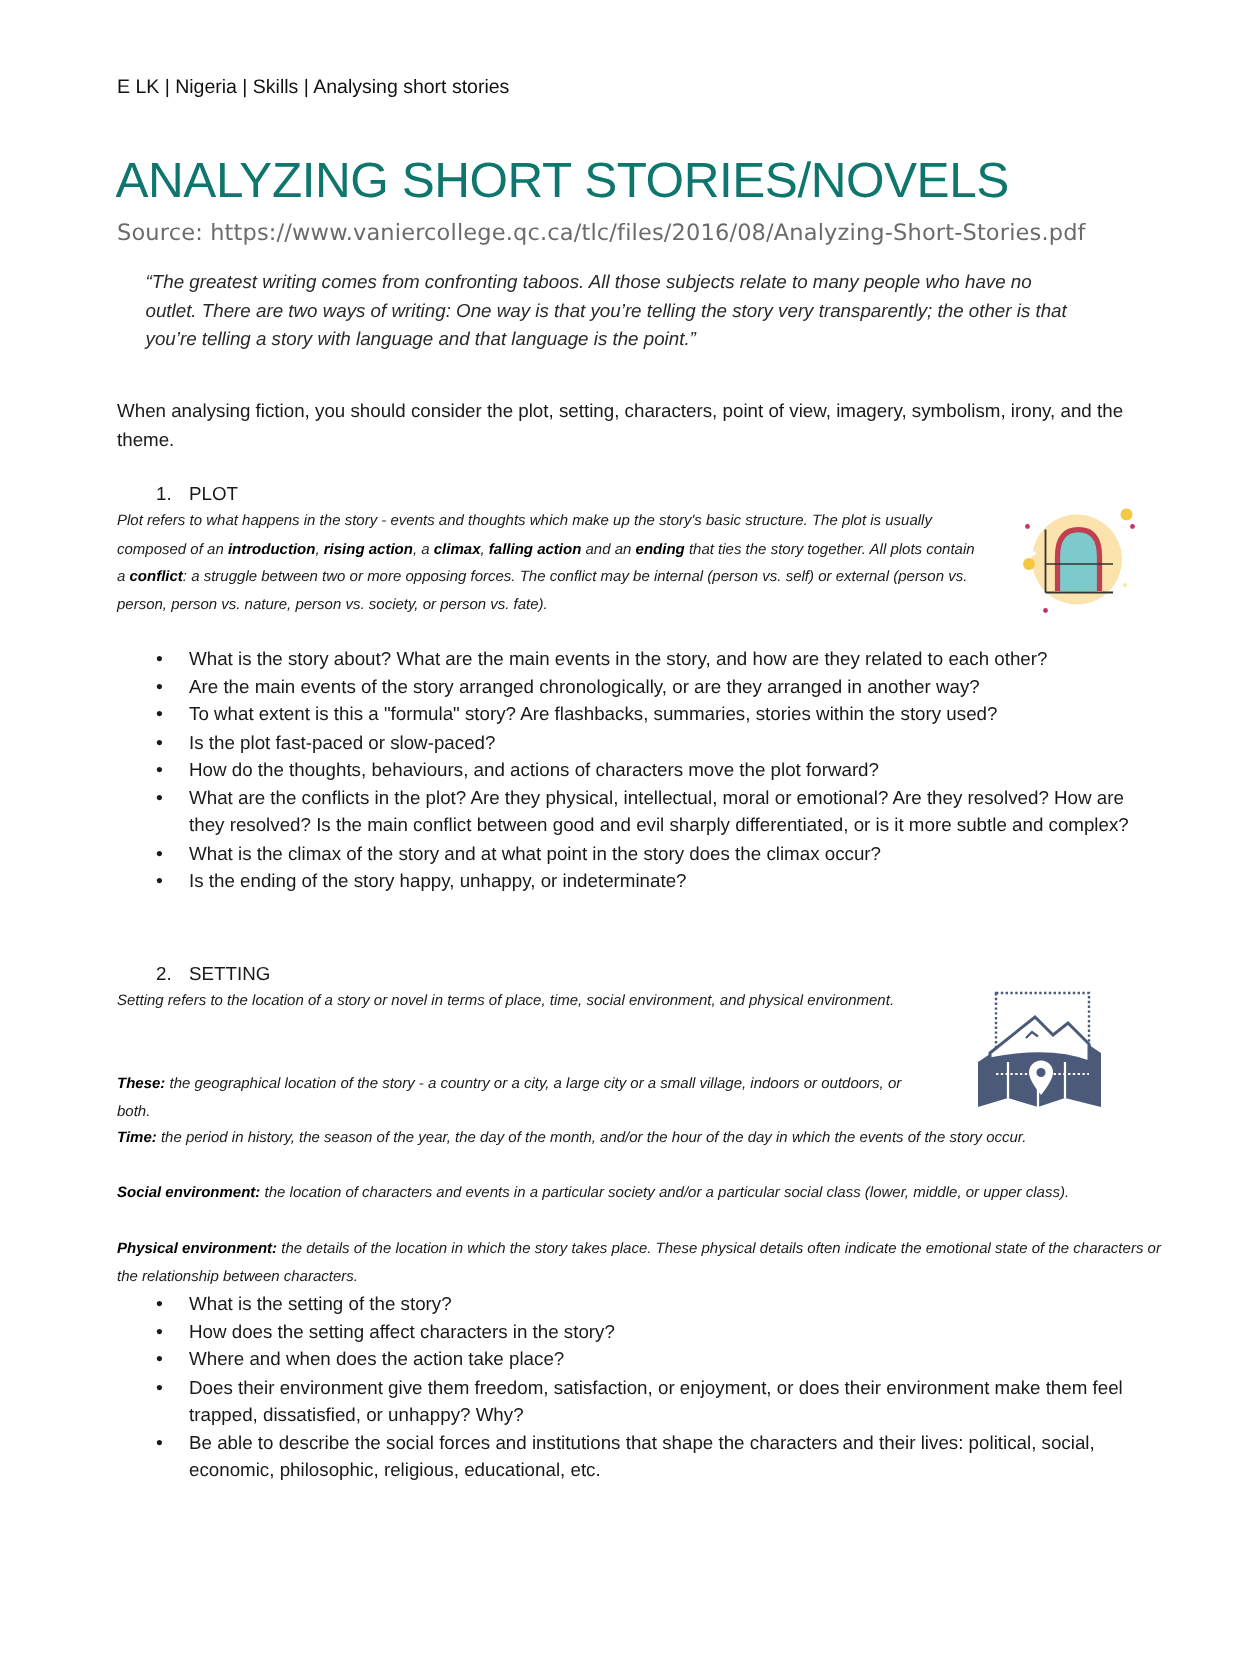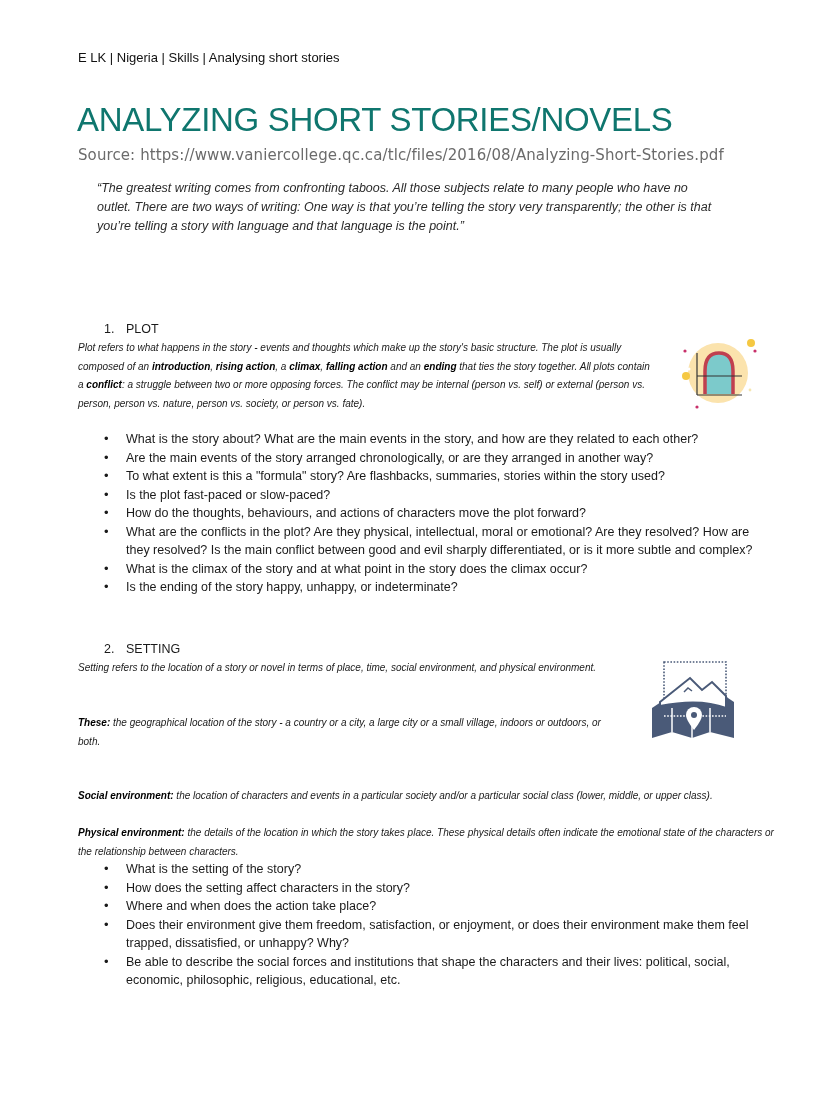--- a/index.html
+++ b/index.html
@@ -31,20 +31,21 @@
 <div class="page">
 
   <div class="header-line">E LK | Nigeria | Skills | Analysing short stories</div>
 
   <h1 class="title">ANALYZING SHORT STORIES/NOVELS</h1>
 
   <div class="source">Source: https://www.vaniercollege.qc.ca/tlc/files/2016/08/Analyzing-Short-Stories.pdf</div>
 
   <p class="quote">“The greatest writing comes from confronting taboos. All those subjects relate to many people who have no outlet. There are two ways of writing: One way is that you’re telling the story very transparently; the other is that you’re telling a story with language and that language is the point.”</p>
 
+  <p class="intro">When analysing fiction, you should consider the plot, setting, characters, point of view, imagery, symbolism, irony, and the theme.</p>
 
   <div class="sec-head" style="top:320px;">
     <span class="num">1.</span><span>PLOT</span>
   </div>
 
   <p class="para" style="top:339px; width:580px;"><span>Plot refers to what happens in the story - events and thoughts which make up the story's basic structure. The plot is usually composed of an </span><b>introduction</b><span>, </span><b>rising action</b><span>, a </span><b>climax</b><span>, </span><b>falling action</b><span> and an </span><b>ending</b><span> that ties the story together. All plots contain a </span><b>conflict</b><span>: a struggle between two or more opposing forces. The conflict may be internal (person vs. self) or external (person vs. person, person vs. nature, person vs. society, or person vs. fate).</span></p>
 
   <div class="icon-box" style="left:672px; top:333px; width:90px; height:82px;">
     <svg width="90" height="82" viewBox="0 0 90 82">
       <circle cx="46" cy="40" r="30" fill="#fbe3ad"></circle>
@@ -90,20 +91,21 @@
       <line x1="42" y1="52" x2="42" y2="80" stroke="#ffffff" stroke-width="1.5"></line>
       <line x1="60" y1="50" x2="60" y2="74" stroke="#ffffff" stroke-width="1.5"></line>
       <line x1="14" y1="58" x2="76" y2="58" stroke="#ffffff" stroke-width="1.4" stroke-dasharray="1.6 1.6"></line>
       <path d="M44 72 Q36 62 36 57 A8 8 0 0 1 52 57 Q52 62 44 72 Z" fill="#ffffff"></path>
       <circle cx="44" cy="57" r="3" fill="#4a5a78"></circle>
     </svg>
   </div>
 
   <p class="para" style="top:714px; width:540px;"><b>These:</b><span> the geographical location of the story - a country or a city, a large city or a small village, indoors or outdoors, or both.</span></p>
 
+  <p class="para" style="top:750px; width:690px;"><b>Time:</b><span> the period in history, the season of the year, the day of the month, and/or the hour of the day in which the events of the story occur.</span></p>
 
   <p class="para" style="top:787px; width:670px;"><b>Social environment:</b><span> the location of characters and events in a particular society and/or a particular social class (lower, middle, or upper class).</span></p>
 
   <p class="para" style="top:824px; width:700px;"><b>Physical environment:</b><span> the details of the location in which the story takes place. These physical details often indicate the emotional state of the characters or the relationship between characters.</span></p>
 
   <ul class="bullets" style="top:860px; width:660px;">
     <li>What is the setting of the story?</li>
     <li>How does the setting affect characters in the story?</li>
     <li>Where and when does the action take place?</li>
     <li>Does their environment give them freedom, satisfaction, or enjoyment, or does their environment make them feel trapped, dissatisfied, or unhappy? Why?</li>

